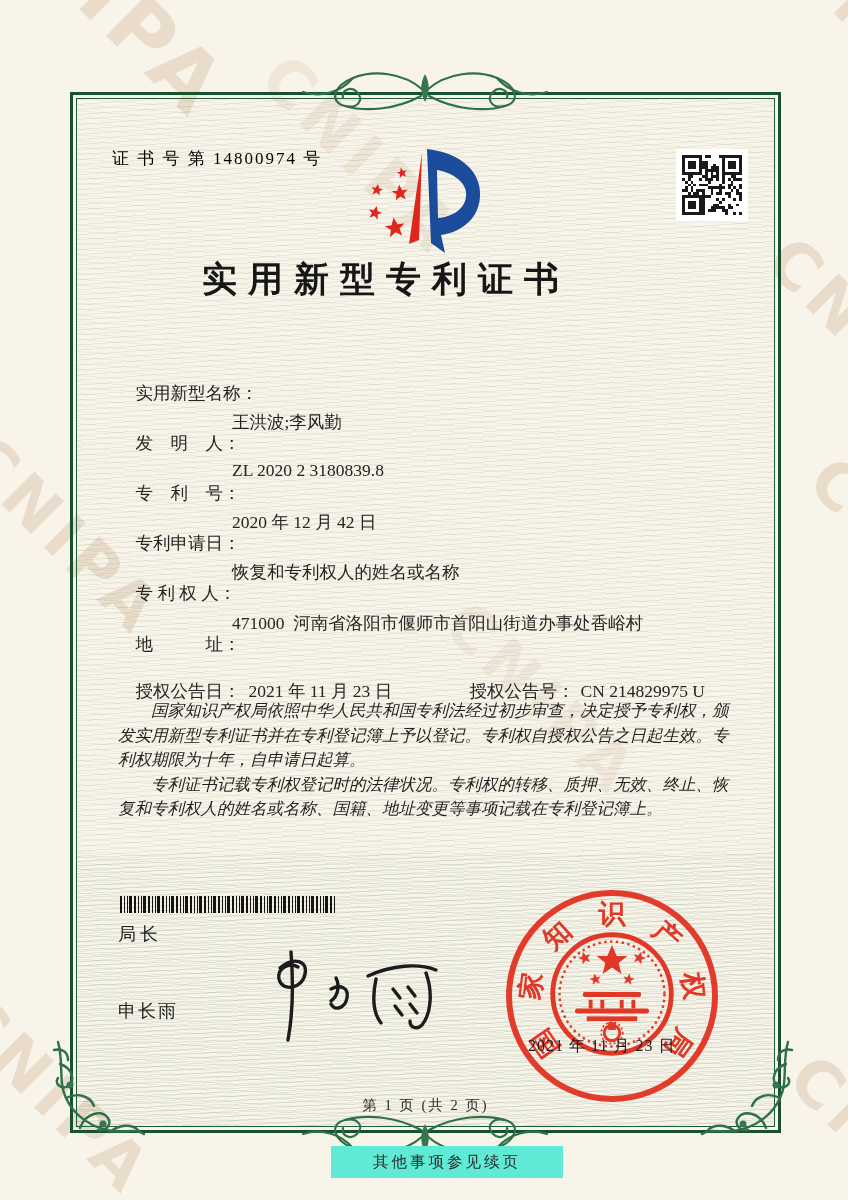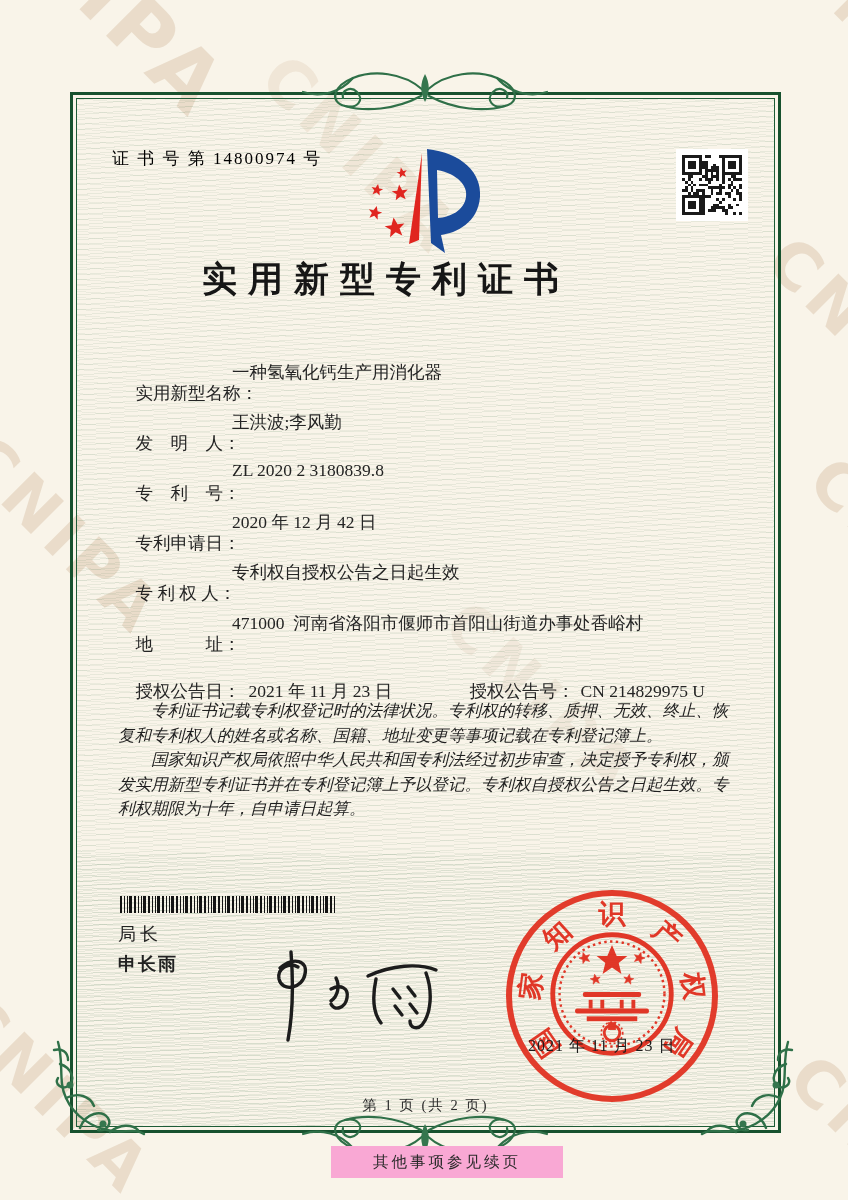--- a/index.html
+++ b/index.html
@@ -40,35 +40,35 @@
        repeating-linear-gradient(90deg,#141414 0 1px,rgba(0,0,0,0) 1px 7px);}
   
   .qrbox{position:absolute;left:676px;top:149px;width:72px;height:72px;background:#fff;
          display:flex;align-items:center;justify-content:center;}
   .qr{display:grid;width:60px;height:60px;grid-template-columns:repeat(21,1fr);
       grid-template-rows:repeat(21,1fr);}
   .qr div{background:transparent;}
   .qr div.on{background:#1a1a1a;}
   
   .signer-title{position:absolute;left:118px;top:922px;font-size:18px;letter-spacing:4px;}
-  .signer-name{position:absolute;left:118px;top:952px;font-size:18px;letter-spacing:2px;font-weight:bold;}
+  .signer-name{position:absolute;left:118px;top:999px;font-size:18px;letter-spacing:2px;}
   .signature{position:absolute;left:252px;top:948px;}
   
   .seal{position:absolute;left:506px;top:890px;width:212px;height:212px;opacity:.93;}
   .seal-ring{position:absolute;left:0;top:0;width:200px;height:200px;border:6px solid #e12f1e;
              border-radius:50%;}
   .seal-char{position:absolute;font-size:27px;font-weight:bold;color:#e02a1a;
              font-family:"Liberation Serif","DejaVu Serif",serif;}
   .seal-date{position:absolute;left:528px;top:1036px;font-size:16px;color:#1c1c1c;
              letter-spacing:1px;white-space:pre;z-index:5;}
   .emblem{position:absolute;left:38px;top:36px;}
   
   .pageno{position:absolute;left:70px;width:711px;top:1096px;text-align:center;
           font-size:14.5px;letter-spacing:2px;color:#2b2b2b;}
-  .note{position:absolute;left:331px;top:1146px;width:232px;height:32px;background:#f9a8d4;
+  .note{position:absolute;left:331px;top:1146px;width:232px;height:32px;background:#5eead4;
         display:flex;align-items:center;justify-content:center;font-size:15.5px;
         letter-spacing:3px;color:#2b2b2b;}
   .orn{position:absolute;}
 </style>
 </head>
 <body>
 
 <div class="page">
 
   <div class="wm" style="left:-52px;top:-55px;font-size:82px;">CNIPA</div>
@@ -596,53 +596,52 @@
     <use href="#st" fill="#e0251f" transform="translate(17,45) scale(0.62) rotate(10)"></use>
     <use href="#st" fill="#e0251f" transform="translate(40,48) scale(0.85) rotate(-6)"></use>
     <use href="#st" fill="#e0251f" transform="translate(15,68) scale(0.72) rotate(14)"></use>
     <use href="#st" fill="#e0251f" transform="translate(35,83) scale(1.05) rotate(-8)"></use>
   </svg>
 
   <div class="title">实用新型专利证书</div>
 
   <div class="row" style="top:360px;">
     <span class="lbl">实用新型名称：</span>
-    <span class="val">一种氢氧化钙生产用消化器</span>
   </div>
   <div class="row" style="top:410px;">
     <span class="lbl">发　明　人：</span>
     <span class="val">王洪波;李风勤</span>
   </div>
   <div class="row" style="top:460px;">
     <span class="lbl">专　利　号：</span>
     <span class="val">ZL 2020 2 3180839.8</span>
   </div>
   <div class="row" style="top:510px;">
     <span class="lbl">专利申请日：</span>
     <span class="val">2020 年 12 月 42 日</span>
   </div>
   <div class="row" style="top:560px;">
     <span class="lbl">专 利 权 人：</span>
-    <span class="val">专利权自授权公告之日起生效</span>
+    <span class="val">恢复和专利权人的姓名或名称</span>
   </div>
   <div class="row" style="top:611px;">
     <span class="lbl">地　　　址：</span>
     <span class="val">471000  河南省洛阳市偃师市首阳山街道办事处香峪村</span>
   </div>
 
   <div class="row2" style="left:118px;top:658px;text-align:right;">
     <span>授权公告日：</span><span style="padding-left:8px;">2021 年 11 月 23 日</span>
   </div>
   <div class="row2" style="left:452px;top:658px;">
     <span>授权公告号：</span><span style="padding-left:6px;">CN 214829975 U</span>
   </div>
 
   <div class="paras">
+    <p>国家知识产权局依照中华人民共和国专利法经过初步审查，决定授予专利权，颁发实用新型专利证书并在专利登记簿上予以登记。专利权自授权公告之日起生效。专利权期限为十年，自申请日起算。</p>
     <p>专利证书记载专利权登记时的法律状况。专利权的转移、质押、无效、终止、恢复和专利权人的姓名或名称、国籍、地址变更等事项记载在专利登记簿上。</p>
-    <p>国家知识产权局依照中华人民共和国专利法经过初步审查，决定授予专利权，颁发实用新型专利证书并在专利登记簿上予以登记。专利权自授权公告之日起生效。专利权期限为十年，自申请日起算。</p>
   </div>
 
   <div class="barcode"></div>
 
   <div class="signer-title">局长</div>
   <div class="signer-name">申长雨</div>
 
   <svg class="signature" width="195" height="96" viewBox="0 0 195 96">
     <g stroke="#1c1c1c" fill="none" stroke-width="3.4" stroke-linecap="round" stroke-linejoin="round">
       <path d="M28,20 C42,8 56,13 53,26 C51,40 30,45 27,31 C25,20 37,14 46,19"></path>

